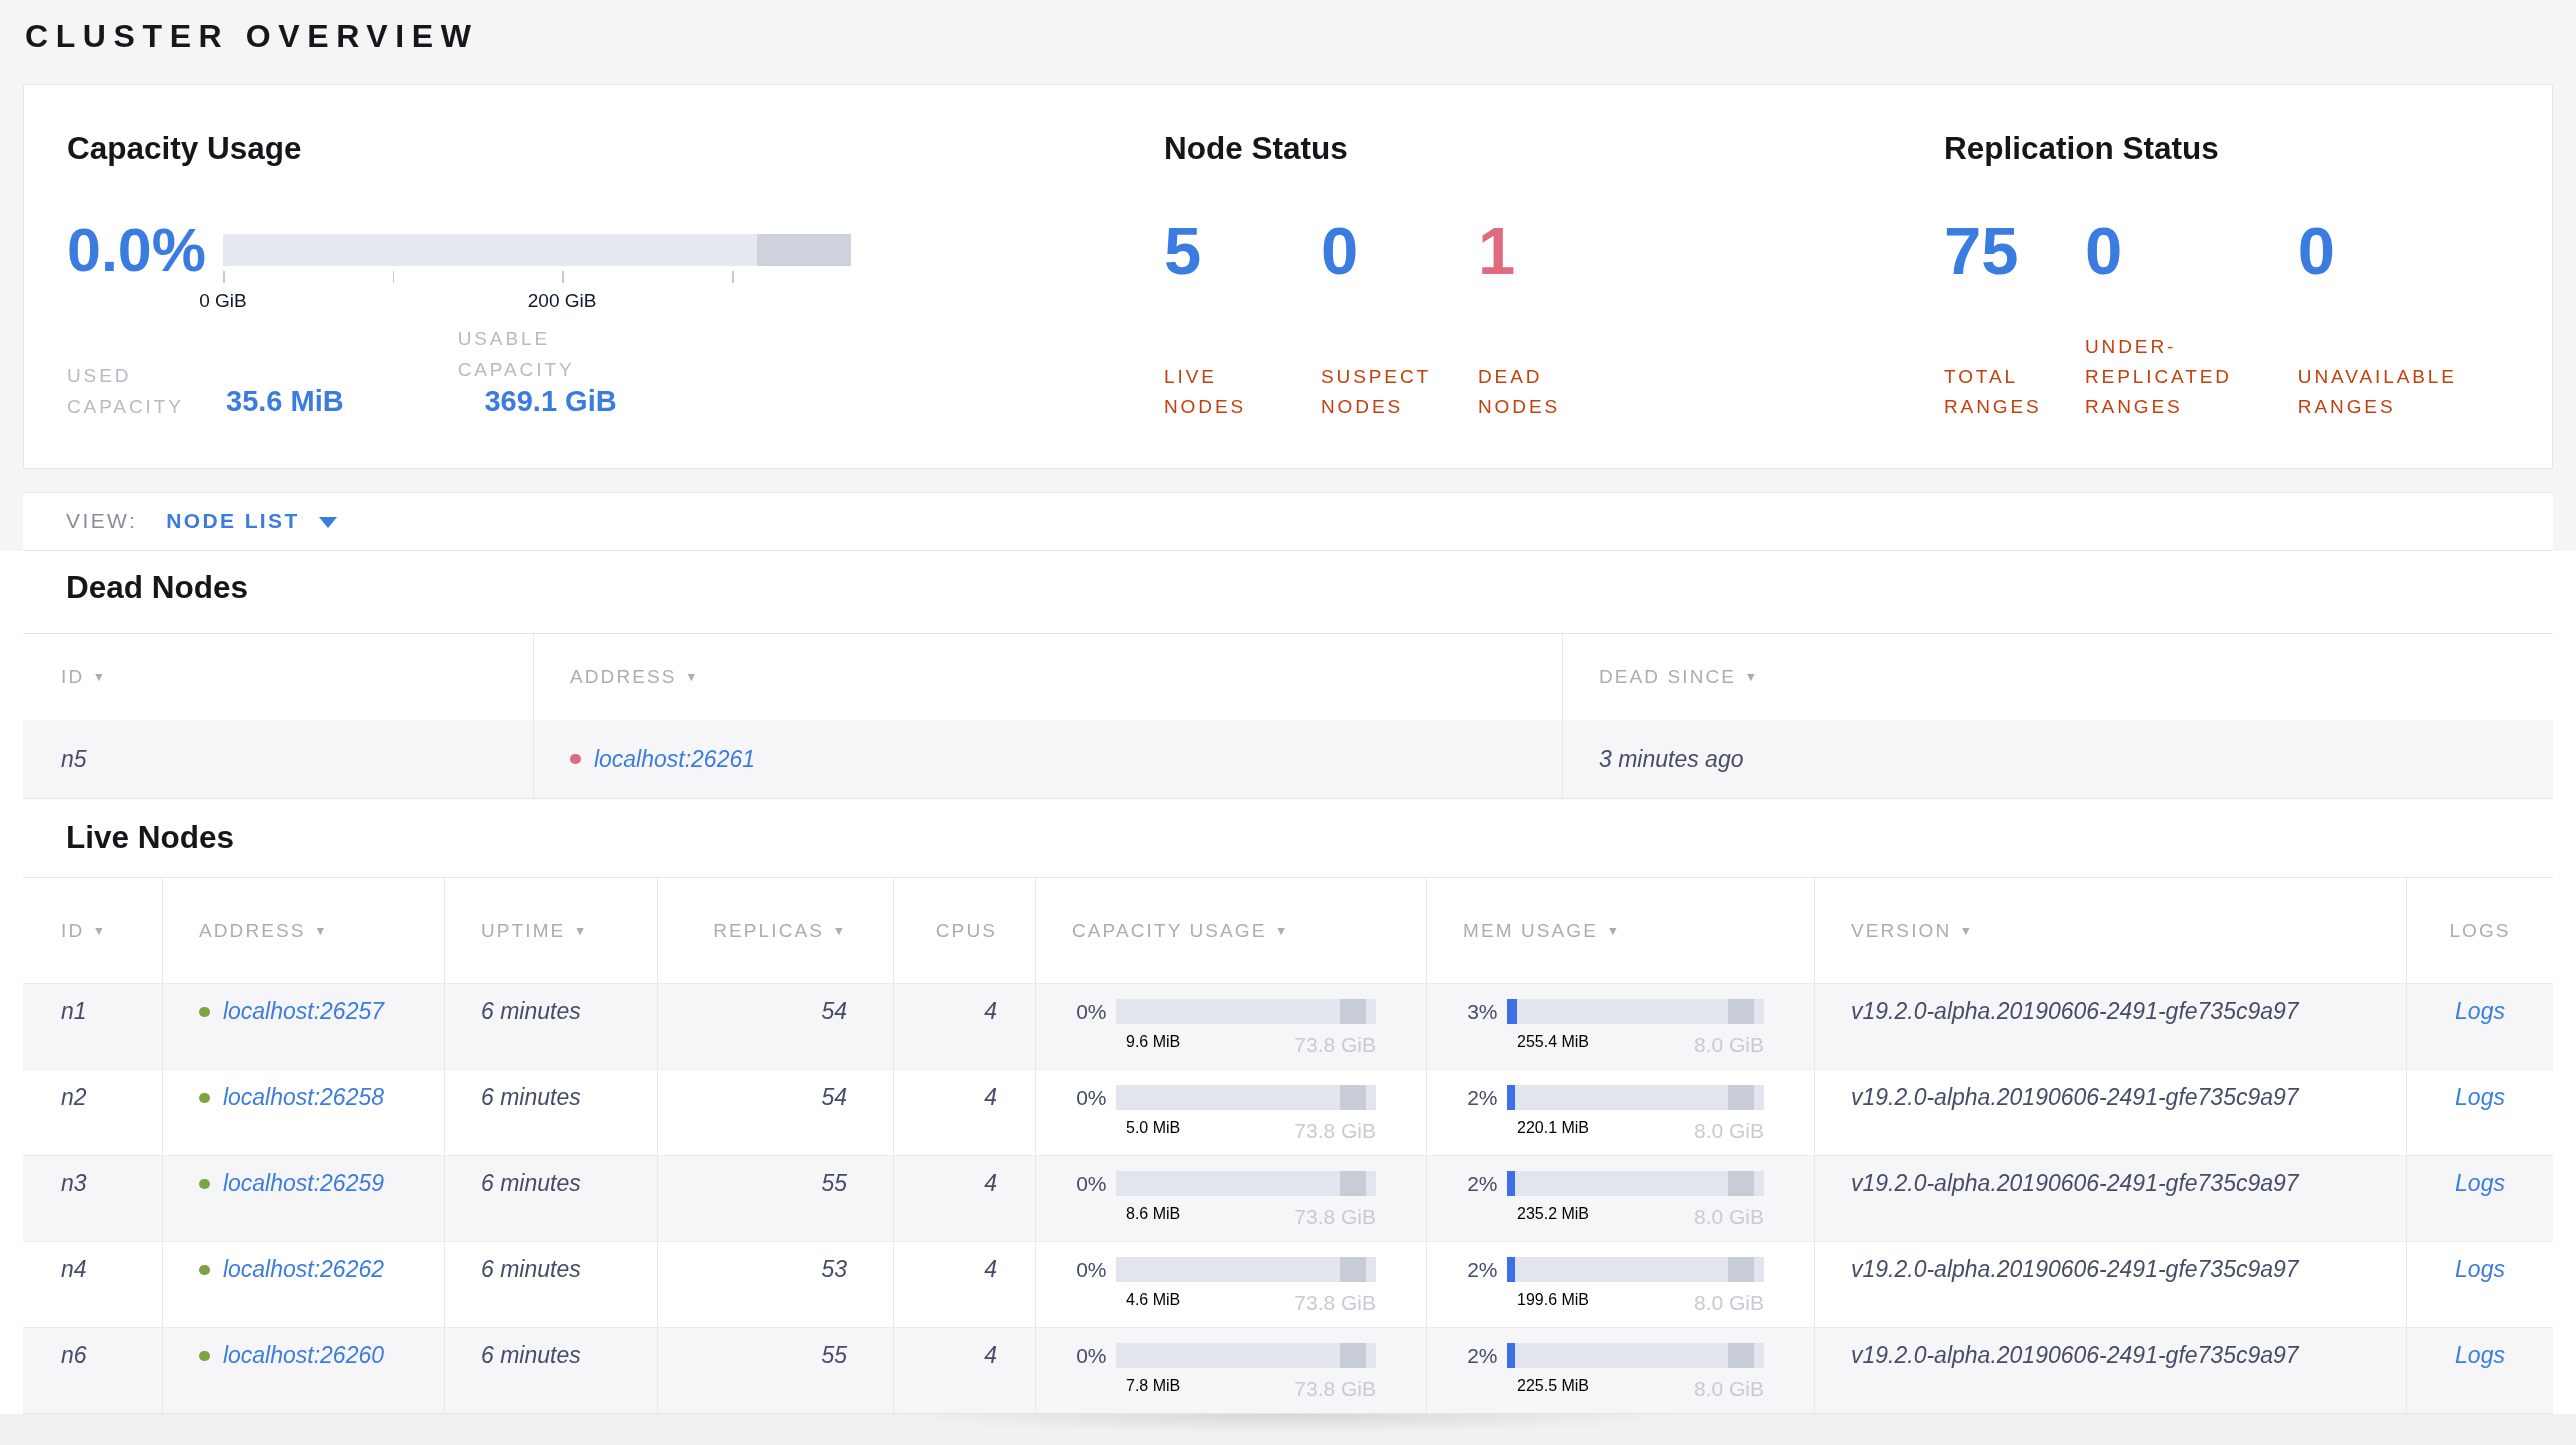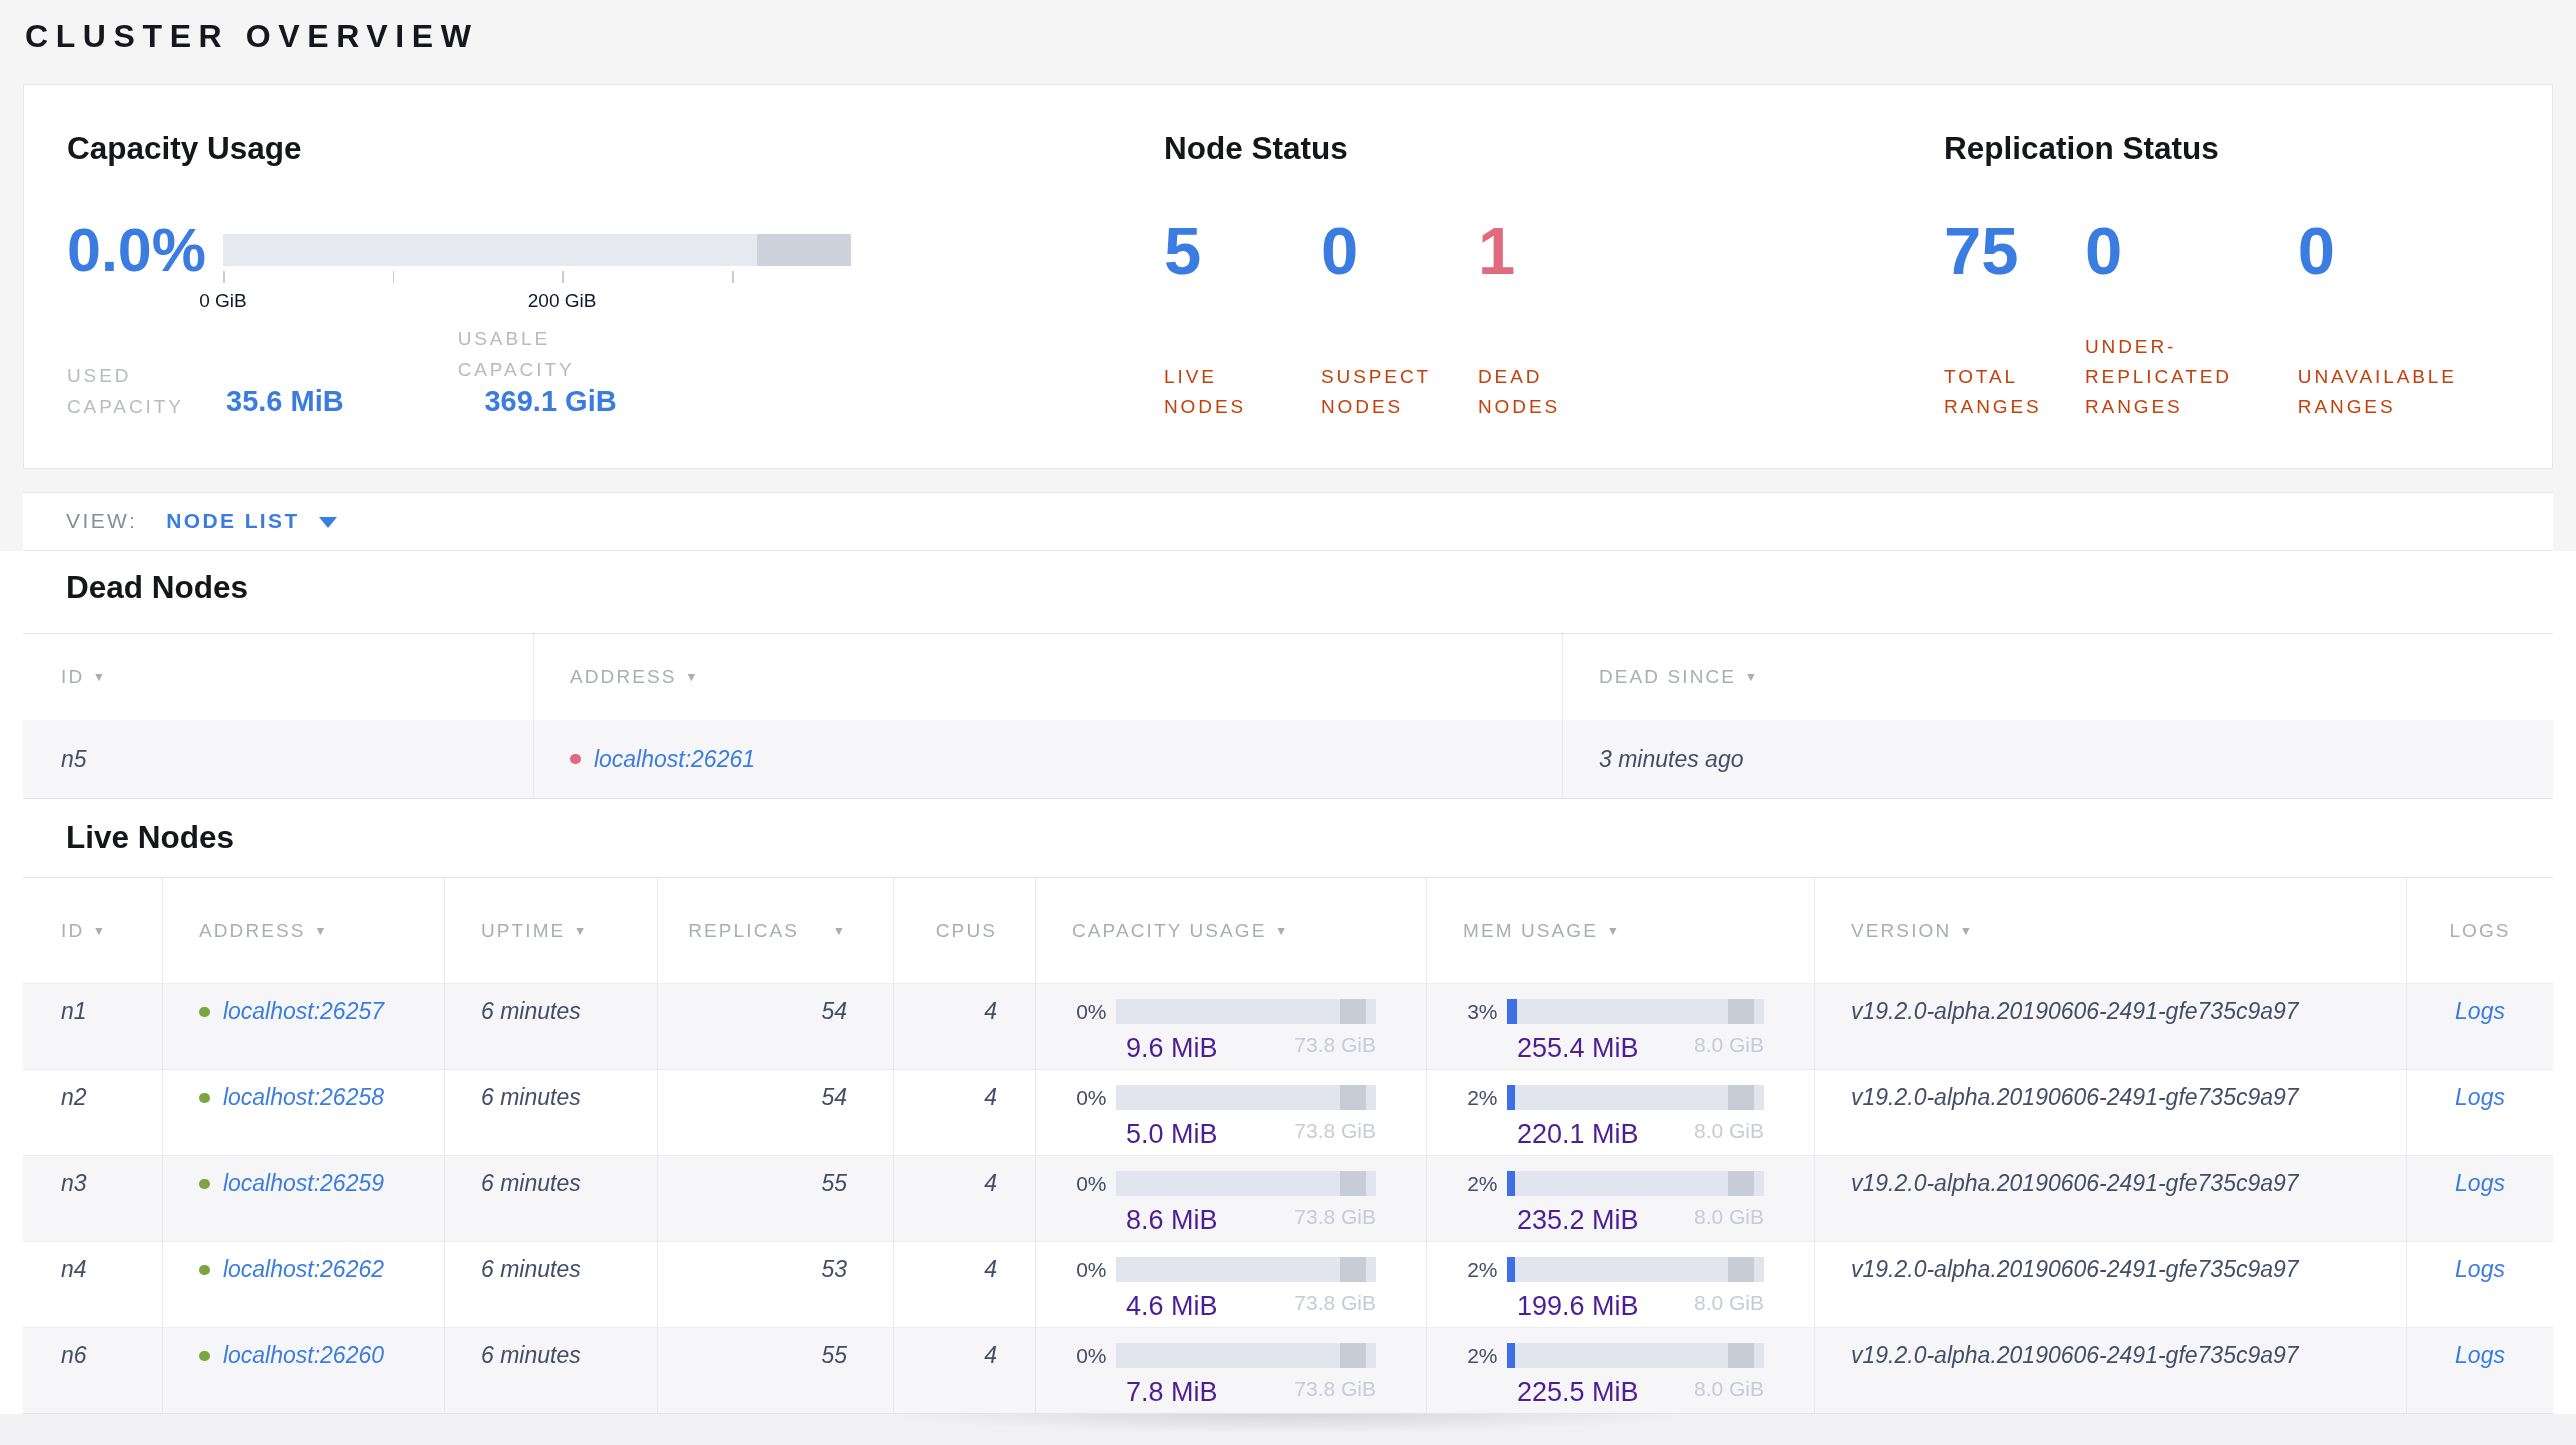--- a/index.html
+++ b/index.html
@@ -113,38 +113,38 @@
     display:flex; align-items:flex-start; padding-top:13.4px;
     font-size:23px; color:#454c68; border-right:1.9px solid #e8e8eb; min-width:0;
   }
   .td:last-child { border-right:none; }
   .dead .td { align-items:center; padding-top:0; }
   .cl { display:flex; align-items:center; height:29px; white-space:nowrap;font-style:italic; }
 
   .pad-l { padding-left:38px; }
   .pad-l38 { padding-left:36px; }
   .al-r { justify-content:flex-end; }
-  .pr-48 { padding-right:46px;gap:25px; }
+  .pr-48 { padding-right:46px; }
   .pr-40 { padding-right:38px; }
   .al-c { justify-content:center; }
 
   .dot { width:10.5px; height:10.5px; border-radius:50%; margin-right:13.4px; flex:0 0 auto; }
   .dot.live { background:#7ea43f; }
   .dot.dead { background:#e06a7e; }
   .link { color:#3a7ce0; text-decoration:none; cursor:pointer; }
 
   
   .td.usage { flex-direction:column; align-items:stretch; padding:15.3px 50px 0 19px; }
   .usage-top { display:flex; align-items:center; }
   .usage-pct { width:61px; text-align:right; padding-right:9.5px; font-size:21px; color:#454c68; flex:0 0 auto; }
   .ubar { flex:1; height:25px; background:#e3e5ee; position:relative; overflow:hidden; }
   .ubar .dark { position:absolute; left:86%; width:10%; top:0; bottom:0; background:#c8ccd7; }
   .ubar .fill { position:absolute; left:0; top:0; bottom:0; background:#3f6fe4; }
   .usage-vals { display:flex; justify-content:space-between; margin-left:71px; margin-top:8.6px; }
-  .usage-used { font-size:27px; color:#4c1d95; }
+  .usage-used { font-size:16px; color:#000000; }
   .usage-total { font-size:21px; color:#c8cbd5; }
 
   
   .bottom-strip {
     flex:1; min-height:32px;
     background:radial-gradient(ellipse 554px 27px at 50% 0%, rgba(110,110,118,0.20), rgba(0,0,0,0) 72%), #f1f1f3;
   }
 </style>
 </head>
 <body>

